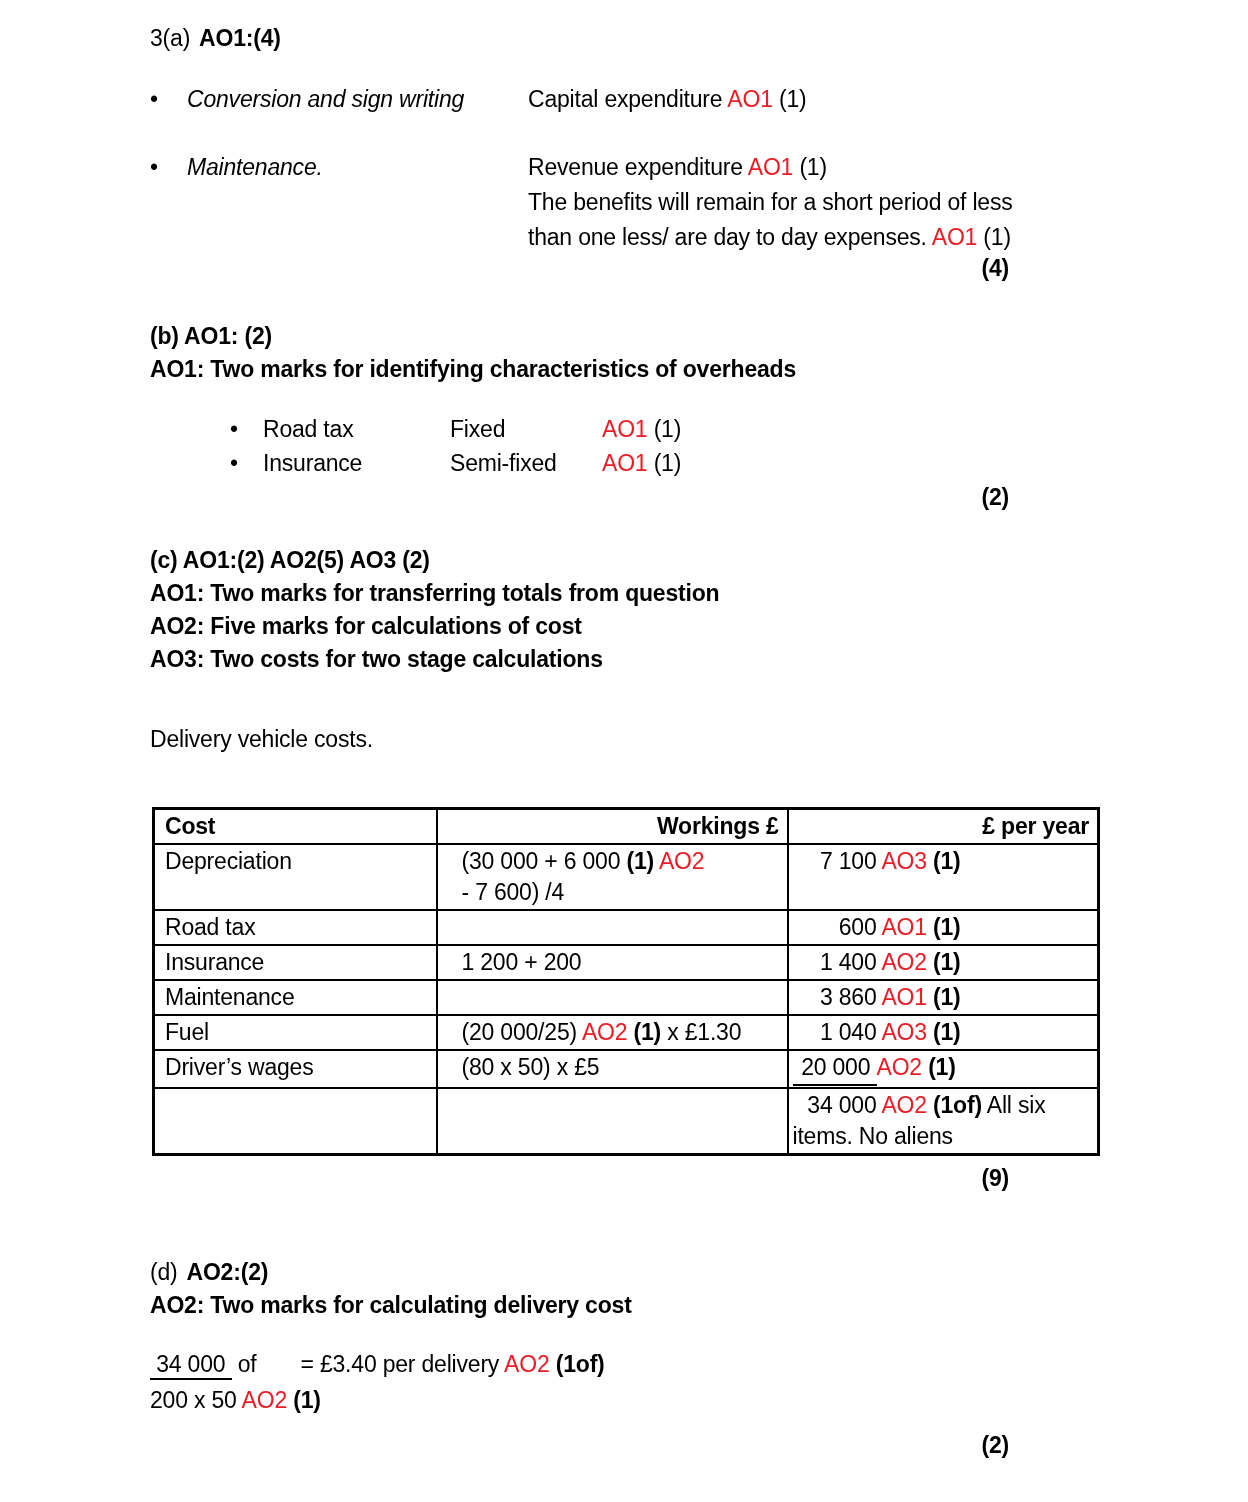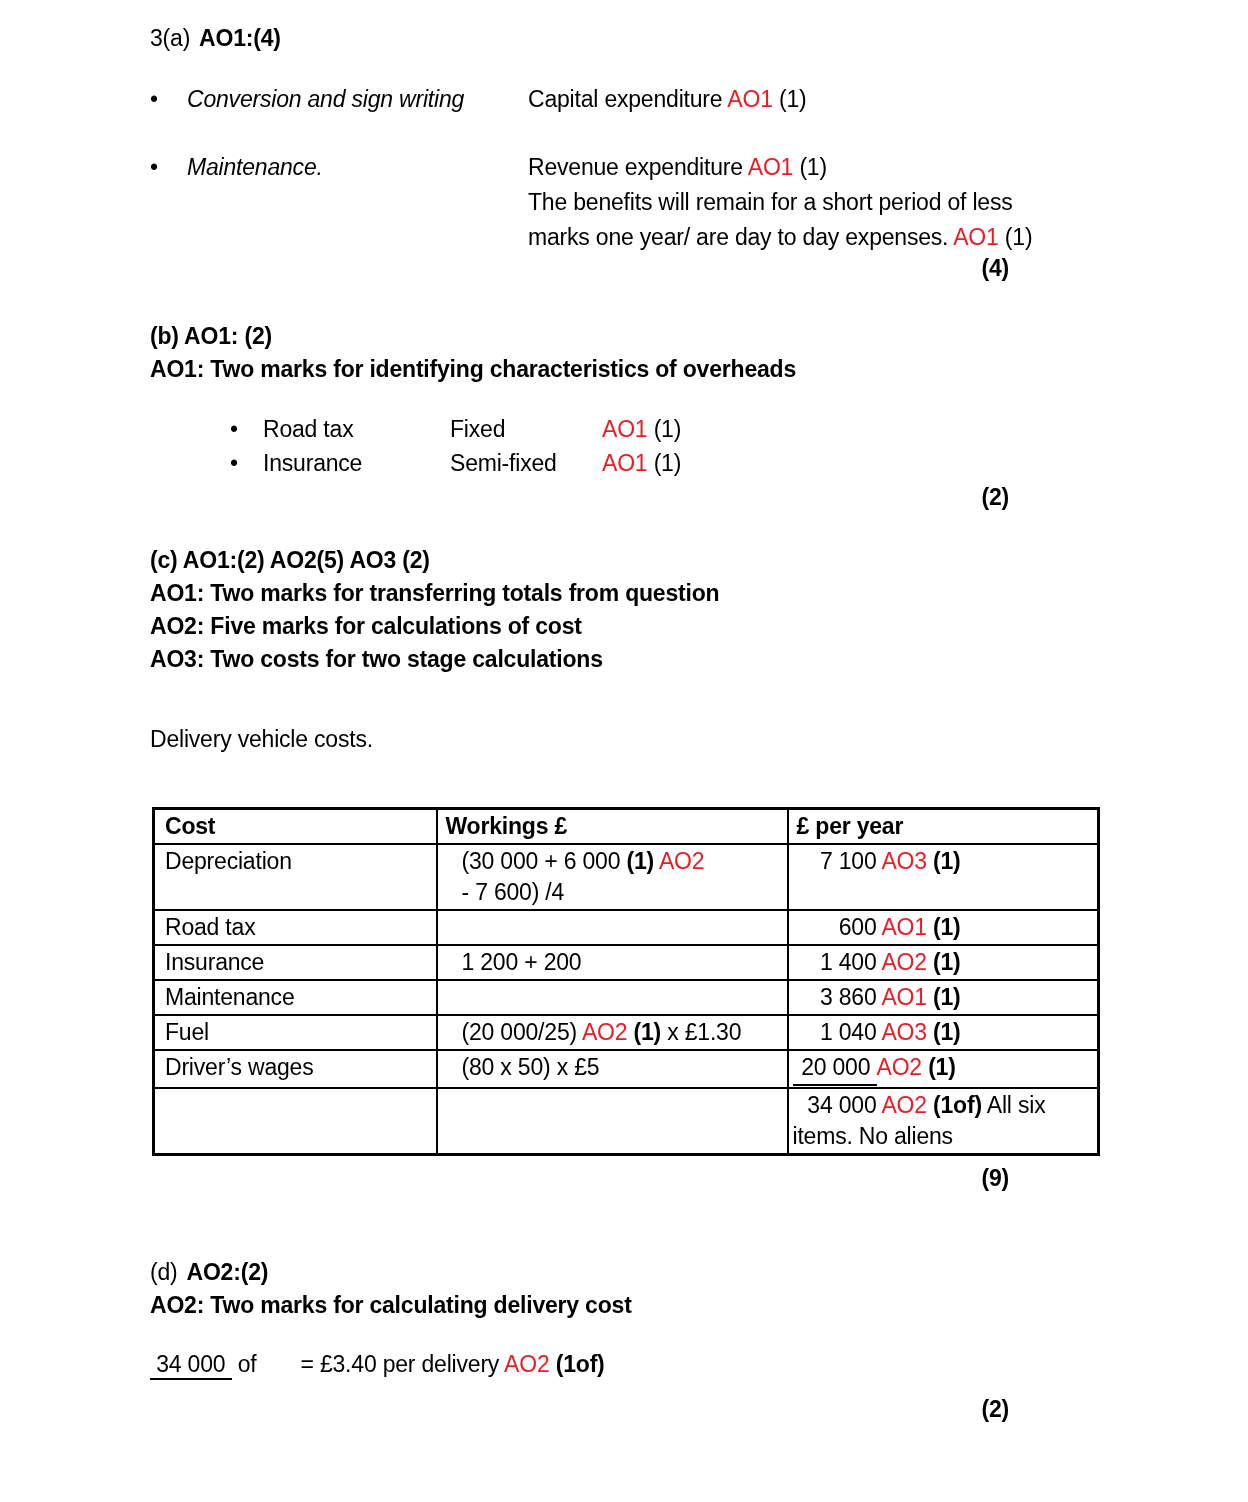--- a/index.html
+++ b/index.html
@@ -42,21 +42,21 @@
 
   .sec-c{ margin-top:29px; }
   .intro{ margin-top:46px; line-height:35px; }
 
   table{
     border-collapse:collapse; margin-top:50px; margin-left:2px;
     width:945px; line-height:31px; table-layout:fixed;
   }
   th,td{ border:2px solid var(--ink); padding:1px 8px; vertical-align:top; }
   table{ border:3px solid var(--ink); }
-  th{ font-weight:700; text-align:left; height:29px; }
+  th{ font-weight:700; text-align:right; height:29px; }
   th.th-cost{ text-align:left; padding-left:10px; }
   td.c1{ padding-left:10px; }
   td.c2{ padding-left:24px; white-space:nowrap; }
   td.c3{ padding-left:4px; }
   tr.r-tall td{ height:62px; }
   tr.r-std td{ height:31px; }
   .marks-c{ margin-top:5px; }
 
   .sec-d{ margin-top:60px; }
   .calc{ margin-top:24px; line-height:36px; }
@@ -80,21 +80,21 @@
         <div class="banswers">
           <div class="line"><span>Capital expenditure </span><span class="red">AO1</span><span> (1)</span></div>
         </div>
       </div>
       <div class="bullet-row">
         <div class="marker">•</div>
         <div class="blabel">Maintenance.</div>
         <div class="banswers">
           <div class="line"><span>Revenue expenditure </span><span class="red">AO1</span><span> (1)</span></div>
           <div class="line"><span>The benefits will remain for a short period of less</span></div>
-          <div class="line"><span>marks one year/ are day to day expenses. </span><span class="red">AO1</span><span> (1)</span></div>
+          <div class="line"><span>than one less/ are day to day expenses. </span><span class="red">AO1</span><span> (1)</span></div>
         </div>
       </div>
     </div>
     <div class="marks marks-a">(4)</div>
   </div>
 
   <div class="sec-b">
     <div class="h-line">(b) AO1: (2)</div>
     <div class="criterion">AO1: Two marks for identifying characteristics of overheads</div>
 
@@ -178,17 +178,18 @@
   </div>
 
   <div class="sec-d">
     <div class="h-line">
       <span class="num">(d)</span><span class="b">AO2:(2)</span>
     </div>
     <div class="criterion">AO2: Two marks for calculating delivery cost</div>
 
     <div class="calc">
       <div class="line"><span class="u">&nbsp;34 000&nbsp;</span><span> of</span><span class="spacer" style="width: 44px;"></span><span>= £3.40 per delivery </span><span class="red">AO2</span><span> </span><span class="b">(1of)</span></div>
+      <div class="line"><span>200 x 50 </span><span class="red">AO2</span><span> </span><span class="b">(1)</span></div>
     </div>
     <div class="marks marks-d">(2)</div>
   </div>
 
 </div>
 
 </body></html>

